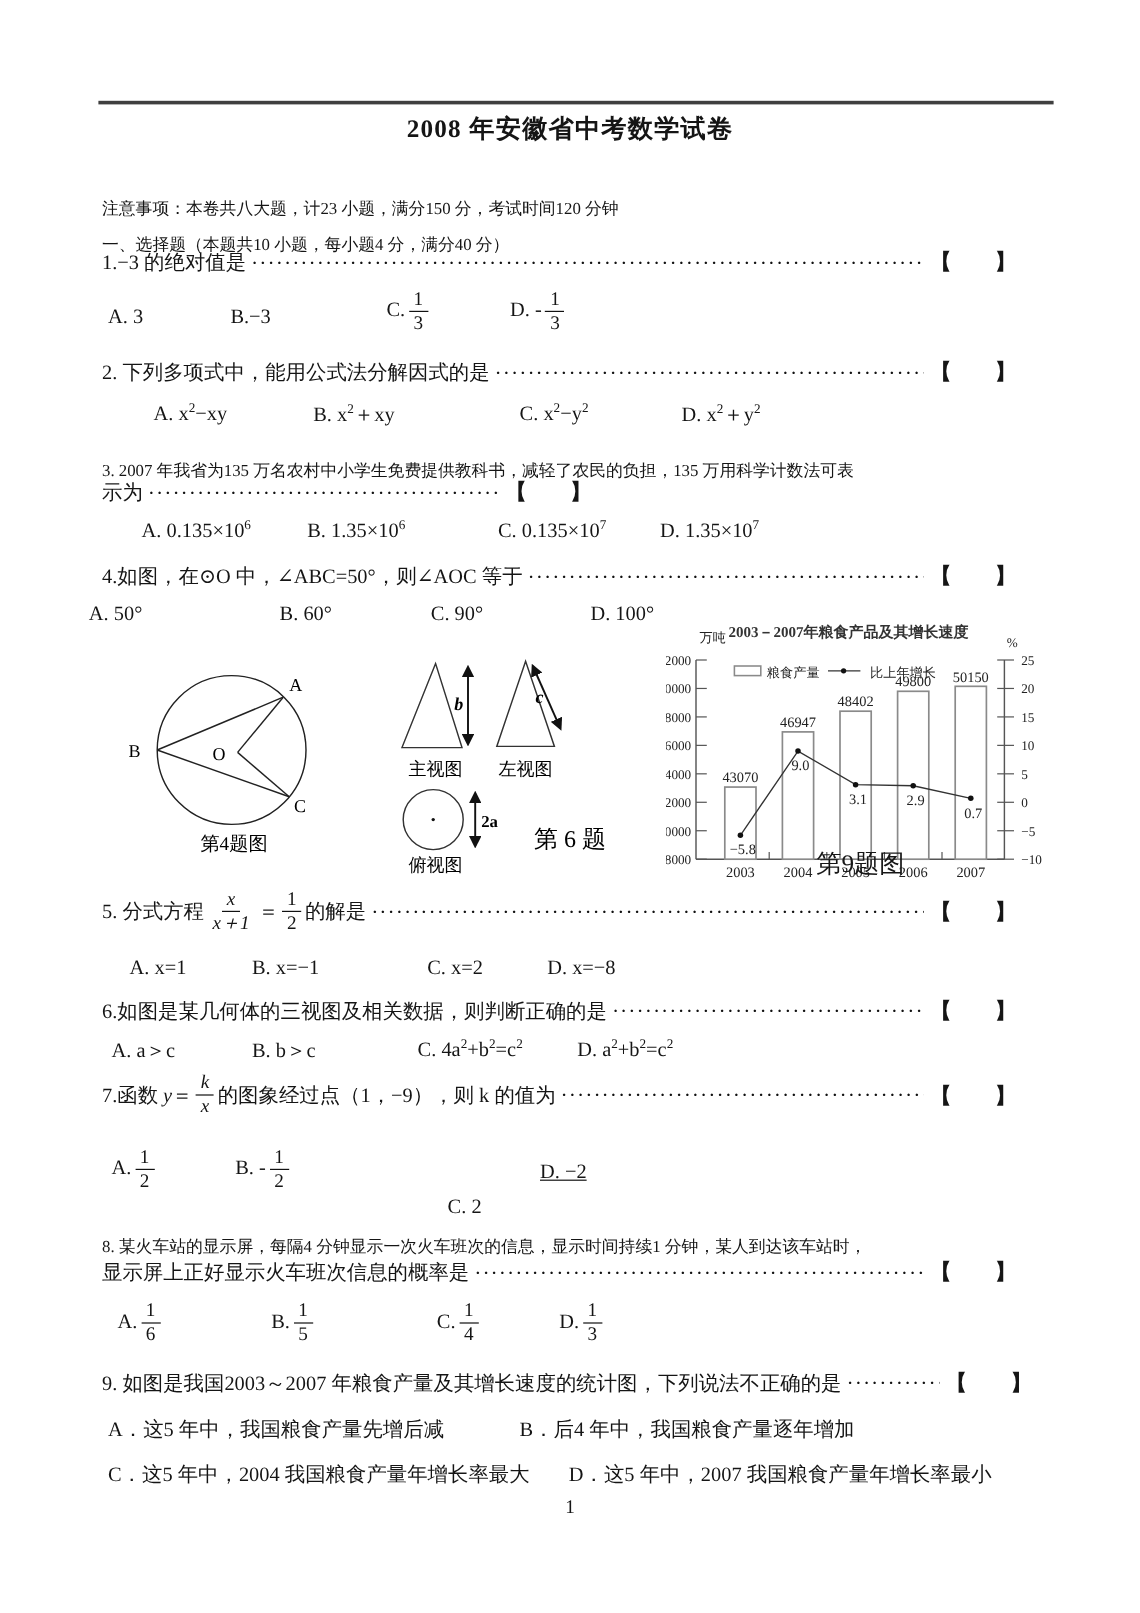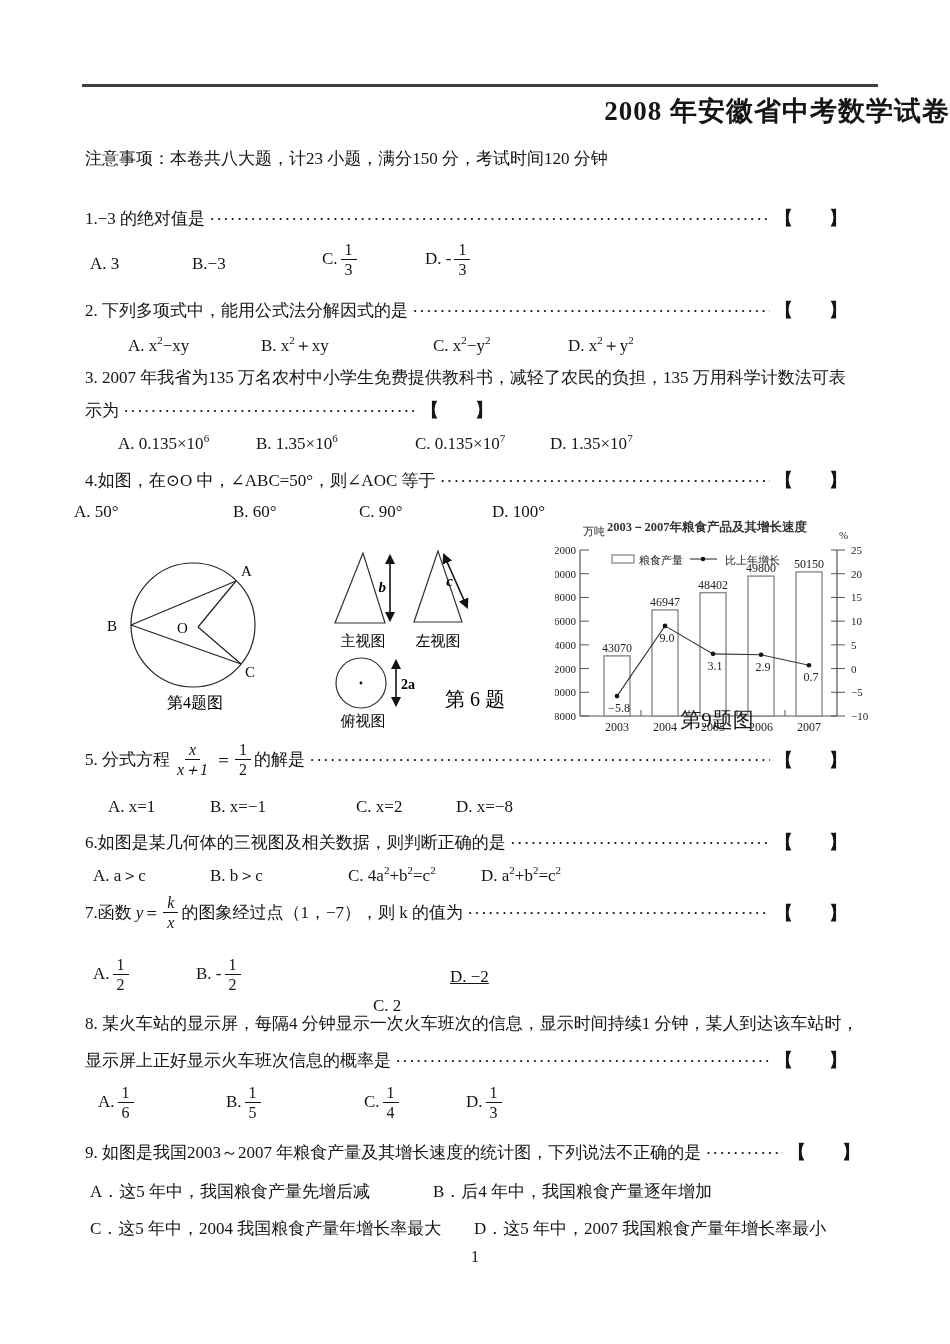--- a/index.html
+++ b/index.html
@@ -1,22 +1,22 @@
 <!DOCTYPE html>
 <html><head>
 <meta charset="utf-8">
 <style>
   html,body{margin:0;padding:0;background:#fff;}
   #page{position:relative;width:950px;height:1344px;background:#fff;overflow:hidden;
         font-family:"Liberation Serif","DejaVu Serif",serif;color:#151515;}
-  .line{position:absolute;white-space:nowrap;font-size:17px;}
+  .line{position:absolute;white-space:nowrap;font-size:14px;margin-top:18px;}
   .qrow{position:absolute;display:flex;align-items:center;white-space:nowrap;font-size:17px;}
   .opts{position:absolute;left:0;top:0;width:950px;height:0;}
   .opt{position:absolute;white-space:nowrap;font-size:17px;}
-  .title{position:absolute;width:100%;text-align:right;font-size:27px;font-weight:bold;letter-spacing:1px;font-family:Liberation Serif, serif;}
+  .title{position:absolute;width:100%;text-align:center;font-size:21px;font-weight:bold;letter-spacing:1px;font-family:Liberation Serif, serif;}
   .rule{position:absolute;background:#3f3f3f;}
   .leader{flex:1 1 auto;overflow:hidden;height:19px;line-height:19px;font-size:13px;
           letter-spacing:2.5px;font-weight:bold;margin:0 5px;color:#111;}
   .leader::after{content:"········································································································································································";}
   .bracket{font-weight:bold;font-size:18px;}
   sup{font-size:11px;}
   .frac{display:inline-flex;flex-direction:column;align-items:center;vertical-align:middle;
         font-size:16px;line-height:1.2;margin:0 3px;text-align:center;}
   .frac .fn{border-bottom:1.4px solid #111;padding:0 4px;}
   .frac .fd{padding:0 4px;}
@@ -26,20 +26,21 @@
   svg text{font-family:"Liberation Serif","DejaVu Serif",serif;}
 </style>
 </head>
 <body>
 
 <div id="page">
 
   <div class="rule" style="left:82px;top:84px;width:796px;height:3px;"></div>
   <div class="title" style="top:93px;">2008 年安徽省中考数学试卷</div>
   <div class="line" style="left:85px;top:147px;">注意事项：本卷共八大题，计23 小题，满分150 分，考试时间120 分钟</div>
+  <div class="line" style="left:85px;top:177px;">一、选择题（本题共10 小题，每小题4 分，满分40 分）</div>
 
   <div class="qrow" style="left:85px;top:206px;width:762px;">
     <span>1.−3 的绝对值是</span>
     <span class="leader"></span>
     <span class="bracket">【　　】</span>
   </div>
   <div class="opts">
     <span class="opt" style="left:90px;top:254px;">A. 3</span>
     <span class="opt" style="left:192px;top:254px;">B.−3</span>
     <span class="opt" style="left:322px;top:240px;"><span>C.</span><span class="frac">
@@ -239,21 +240,21 @@
   </div>
 
   <div class="qrow" style="left:85px;top:893px;width:762px;">
     <span>7.函数</span>
     <span class="mi" style="margin-left:4px;">y</span>
     <span>＝</span>
     <span class="frac mi">
         <span class="fn">k</span>
         <span class="fd">x</span>
       </span>
-    <span>的图象经过点（1，−7），则 k 的值为</span>
+    <span>的图象经过点（1，−9），则 k 的值为</span>
     <span class="leader"></span>
     <span class="bracket">【　　】</span>
   </div>
   <div class="opts">
     <span class="opt" style="left:93px;top:955px;"><span>A.</span><span class="frac">
           <span class="fn">1</span>
           <span class="fd">2</span>
         </span></span>
     <span class="opt" style="left:196px;top:955px;"><span>B. -</span><span class="frac">
           <span class="fn">1</span>

